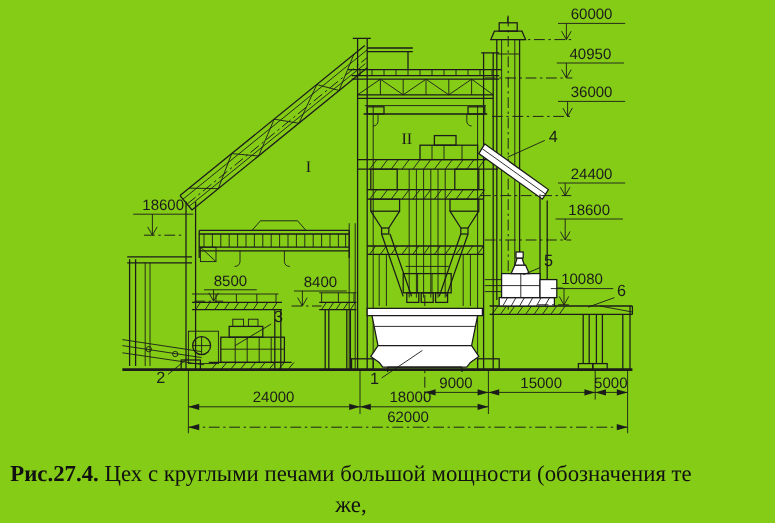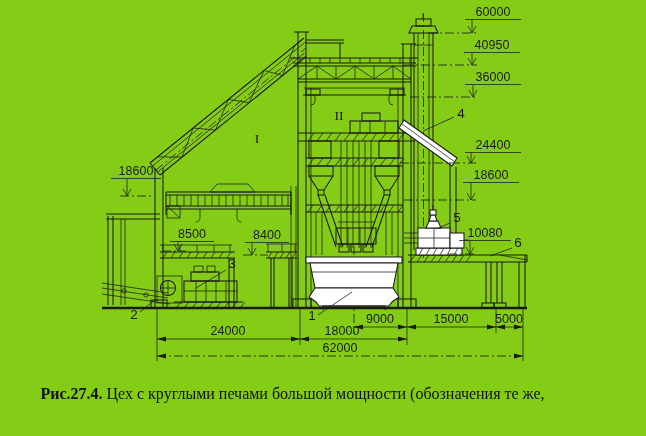--- a/index.html
+++ b/index.html
@@ -4,21 +4,21 @@
 <style>
   html,body{margin:0;padding:0;background:#fff;}
   .page{position:relative;width:646px;height:436px;background:#84cc16;overflow:hidden;
         font-family:"Liberation Sans",sans-serif;color:#1b1b1b;}
   svg{display:block;}
   svg text{fill:#1b1b1b;}
   .dimtxt{font-family:"Liberation Sans",sans-serif;font-size:12.5px;}
   .itemtxt{font-family:"Liberation Sans",sans-serif;font-size:13.5px;}
   .spantxt{font-family:"Liberation Serif",serif;font-size:13.5px;}
   .caption{position:absolute;left:0;top:383px;width:585px;text-align:center;
-           font-family:"Liberation Serif",serif;font-size:16px;line-height:1.35;color:#111;}
+           font-family:"Liberation Serif",serif;font-size:19px;line-height:1.35;color:#111;}
   .caption b{font-weight:bold;}
   
   g.ln path, g.ln line, g.ln rect, g.ln circle, g.ln polyline, g.ln polygon{
       stroke:#1b1b1b;fill:none;stroke-width:1.05;}
   .thin{stroke-width:.75 !important;}
   .thick{stroke-width:2.3 !important;}
   .dashdot{stroke-dasharray:9 3 2 3;stroke-width:.8 !important;}
   .whitefill{fill:#ffffff !important;}
   .inkfill{fill:#1b1b1b !important;stroke:none !important;}
 </style>

